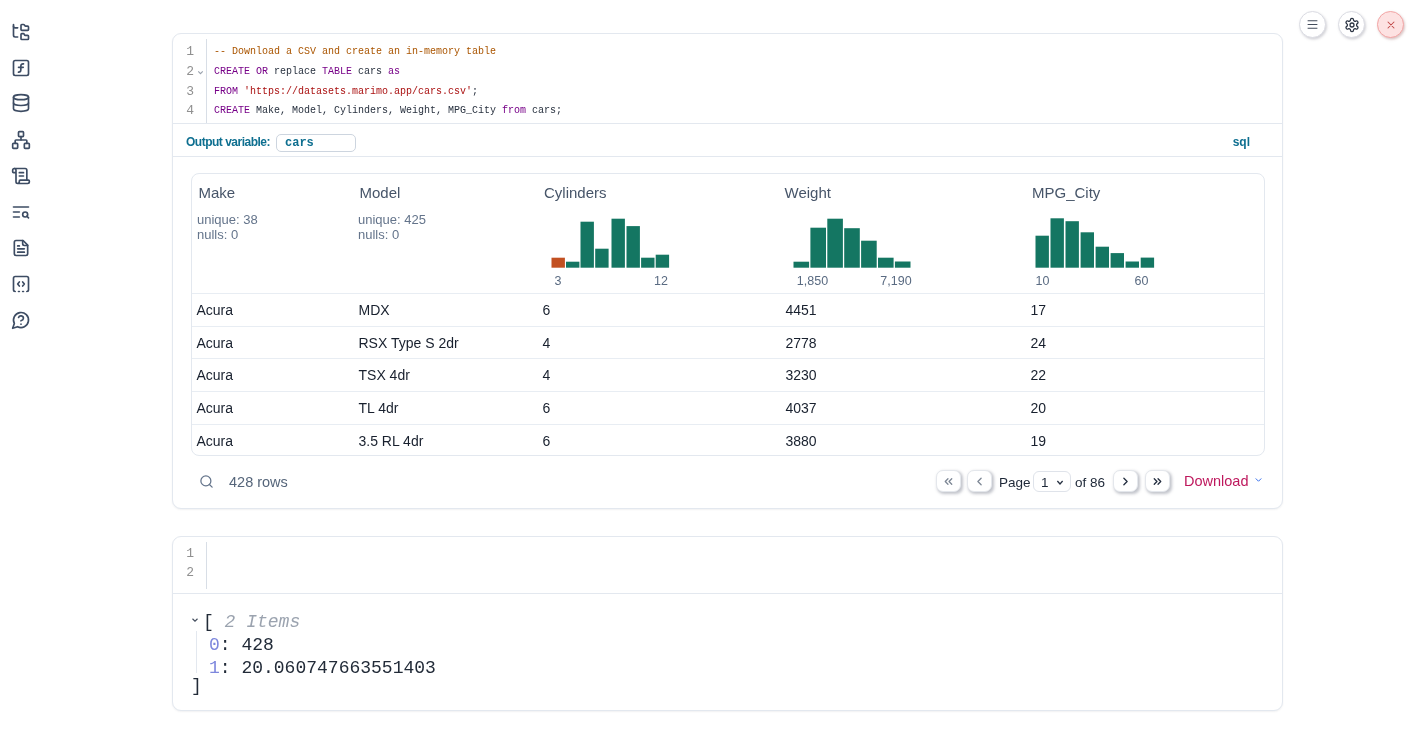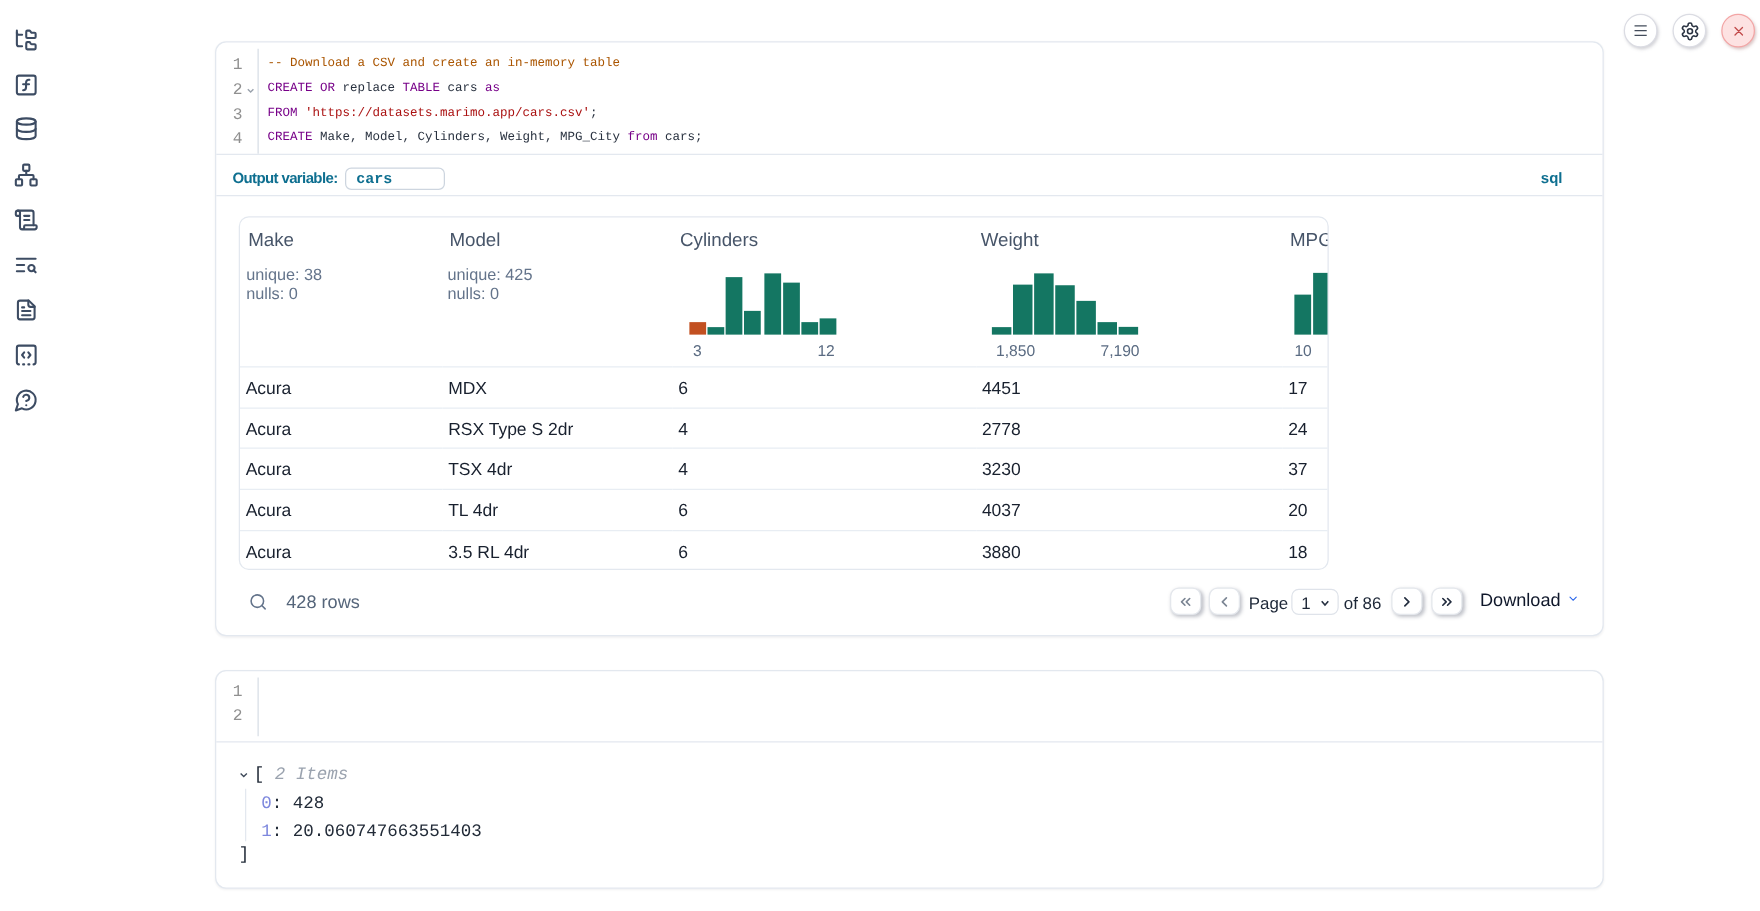--- a/index.html
+++ b/index.html
@@ -26,34 +26,34 @@
 .cm-s { color:#aa1111; }
 .cm-s2 { color:#aa1111; }
 .gutsep { position:absolute; width:1px; background:#d8dee6; }
 .hdivider { position:absolute; left:0; right:0; height:1px; background:#e3e8ef; }
 
 .ovlabel { color:#0e6f90; font-weight:bold; font-size:12.5px; }
 #ovinput { position:absolute; left:103px; top:11px; width:80px; height:18px;
   border:1px solid #cdd5df; border-radius:5px; font-family:"Liberation Mono", monospace;
   font-size:12px; font-weight:bold; color:#0e6f90; padding-left:8px; line-height:16px; }
 
-#tablebox { position:absolute; left:18px; top:138.5px; width:872px; height:283px; overflow:hidden;
+#tablebox { position:absolute; left:18px; top:138.5px; width:1074px; height:283px; overflow:hidden;
   border:1px solid #e3e8ef; border-radius:8px; background:#fff; }
 .th-title { font-size:15px; color:#475569; }
 .th-stat { font-size:13px; color:#64748b; line-height:15.9px; }
 .axlab { font-size:12.5px; fill:#5a6b82; font-family:"Liberation Sans", sans-serif; }
 table#dt { position:absolute; left:0; top:119.5px; width:1072px; border-collapse:collapse;
   table-layout:fixed; font-size:14px; color:#18202e; }
 #dt td { height:32.7px; border-top:1px solid #e8edf3; padding:0 0 0 4.5px; font-weight:normal; }
 
 .pgbtn { position:absolute; width:25px; height:22px; border:1px solid #e4e7ec; border-radius:7px;
   background:#fff; box-shadow:1.5px 1.5px 3px rgba(120,125,140,.45);
   display:flex; align-items:center; justify-content:center; }
 
-.outmono { font-family:"Liberation Mono", monospace; font-size:14px; color:#222b38; }
+.outmono { font-family:"Liberation Mono", monospace; font-size:18px; color:#222b38; }
 </style>
 </head>
 <body>
 <div id="sidebar">
 
   <svg style="top:22px" viewBox="0 0 24 24">
       <path d="M20 10a1 1 0 0 0 1-1V6a1 1 0 0 0-1-1h-2.5a1 1 0 0 1-.8-.4l-.9-1.2A1 1 0 0 0 15 3h-2a1 1 0 0 0-1 1v5a1 1 0 0 0 1 1Z"></path>
       <path d="M20 21a1 1 0 0 0 1-1v-3a1 1 0 0 0-1-1h-2.9a1 1 0 0 1-.88-.55l-.42-.85a1 1 0 0 0-.92-.6H13a1 1 0 0 0-1 1v5a1 1 0 0 0 1 1Z"></path>
       <path d="M3 5a2 2 0 0 0 2 2h3"></path>
       <path d="M3 3v13a2 2 0 0 0 2 2h3"></path>
@@ -218,35 +218,35 @@
               <td>RSX Type S 2dr</td>
               <td>4</td>
               <td>2778</td>
               <td>24</td>
             </tr>
         <tr>
               <td>Acura</td>
               <td>TSX 4dr</td>
               <td>4</td>
               <td>3230</td>
-              <td>37</td>
+              <td>22</td>
             </tr>
         <tr>
               <td>Acura</td>
               <td>TL 4dr</td>
               <td>6</td>
               <td>4037</td>
               <td>20</td>
             </tr>
         <tr>
               <td>Acura</td>
               <td>3.5 RL 4dr</td>
               <td>6</td>
               <td>3880</td>
-              <td>18</td>
+              <td>19</td>
             </tr>
       </tbody>
         </table>
     </div>
 
     <svg class="abs" style="left:26px; top:440px;" width="15" height="15" viewBox="0 0 24 24" fill="none" stroke="#64748b" stroke-width="2" stroke-linecap="round">
         <circle cx="11" cy="11" r="8"></circle>
         <path d="m21 21-4.3-4.3"></path>
       </svg>
     <div class="abs" style="left:56px; top:440px; font-size:14.5px; color:#55657a;">428 rows</div>
@@ -273,21 +273,21 @@
         <svg width="13" height="13" viewBox="0 0 24 24" fill="none" stroke="#232d3f" stroke-width="2.4" stroke-linecap="round" stroke-linejoin="round">
           <path d="m9 18 6-6-6-6"></path>
         </svg>
       </div>
     <div class="pgbtn" style="left:972px; top:436px;">
         <svg width="13" height="13" viewBox="0 0 24 24" fill="none" stroke="#232d3f" stroke-width="2.4" stroke-linecap="round" stroke-linejoin="round">
           <path d="m6 17 5-5-5-5"></path>
           <path d="m13 17 5-5-5-5"></path>
         </svg>
       </div>
-    <div class="abs" style="left:1011px; top:439px; font-size:14.5px; color:#0f172a;">Download
+    <div class="abs" style="left:1011px; top:439px; font-size:14.5px; color:#be185d;">Download
       <svg style="vertical-align:1px" width="11" height="10" viewBox="0 0 24 24">
           <path d="m6 9 6 6 6-6" stroke="#2563eb" stroke-width="2.2" fill="none" stroke-linecap="round"></path>
         </svg>
     </div>
   </div>
 
   <div class="cell" id="cell2" style="top:536px; height:175px;">
     <div class="gut" style="left:0; top:6.6px;">1<br>2</div>
     <div class="gutsep" style="left:33px; top:5px; height:47px;"></div>
     <div class="hdivider" style="top:56px;"></div>

